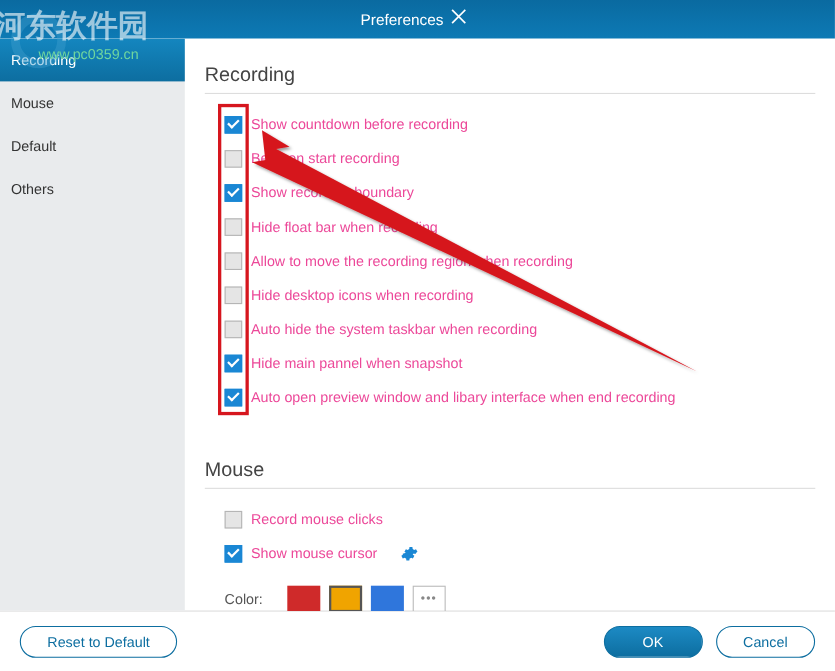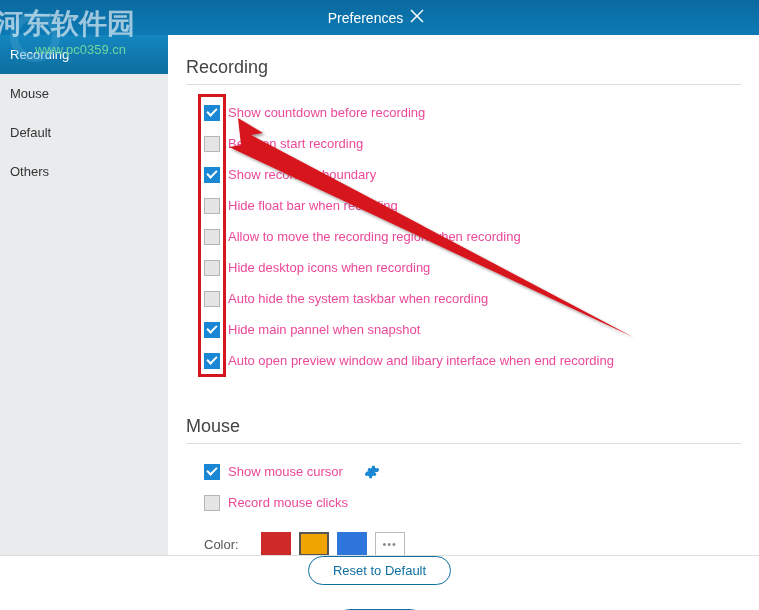--- a/index.html
+++ b/index.html
@@ -184,21 +184,20 @@
       pointer-events: none;
       z-index: 20;
     }
     .footer {
       border-top: 1px solid #ddd;
       height: 55px;
       display: flex;
       align-items: center;
       padding: 0 18px;
       gap: 12px;
-      flex-direction: column;
     }
     .footer-spacer { flex: 1; }
     .btn {
       border: 1px solid #0d6ea0;
       border-radius: 16px;
       padding: 6px 24px;
       font-size: 13px;
       cursor: pointer;
       background: #fff;
       color: #0d6ea0;
@@ -288,32 +287,32 @@
       </defs>
       <polygon points="15,3 40,18 28,20 410,222 6,32 18,30" fill="#d6161e" filter="url(#shadow)"></polygon>
     </svg>
 
     <div class="mouse-section">
       <div class="section-title">Mouse</div>
       <hr class="section-divider">
 
       <div class="checklist">
         <div class="check-row">
+          <div class="checkbox"></div>
+          <span class="check-label">Record mouse clicks</span>
+        </div>
+        <div class="check-row">
           <div class="checkbox checked"></div>
           <span class="check-label">Show mouse cursor</span>
           <span class="gear-icon">
             <svg width="16" height="16" viewBox="0 0 24 24" fill="#1a87d4">
                 <path d="M12 8a4 4 0 100 8 4 4 0 000-8zm9 4a7 7 0 00-.1-1.2l2.1-1.6-2-3.5-2.5 1a7 7 0 00-2-1.2l-.4-2.7h-4l-.4 2.7a7 7 0 00-2 1.2l-2.5-1-2 3.5 2.1 1.6A7 7 0 003 12c0 .4 0 .8.1 1.2l-2.1 1.6 2 3.5 2.5-1a7 7 0 002 1.2l.4 2.7h4l.4-2.7a7 7 0 002-1.2l2.5 1 2-3.5-2.1-1.6c.1-.4.1-.8.1-1.2z"></path>
               </svg>
           </span>
         </div>
-        <div class="check-row">
-          <div class="checkbox"></div>
-          <span class="check-label">Record mouse clicks</span>
-        </div>
       </div>
 
       <div class="color-row">
         <span class="color-label">Color:</span>
         <div class="color-swatch" style="background:#cf2a2a"></div>
         <div class="color-swatch" style="background:#f0a400;border:2px solid #555"></div>
         <div class="color-swatch" style="background:#2f76dc"></div>
         <div class="more-color">•••</div>
       </div>
     </div>

